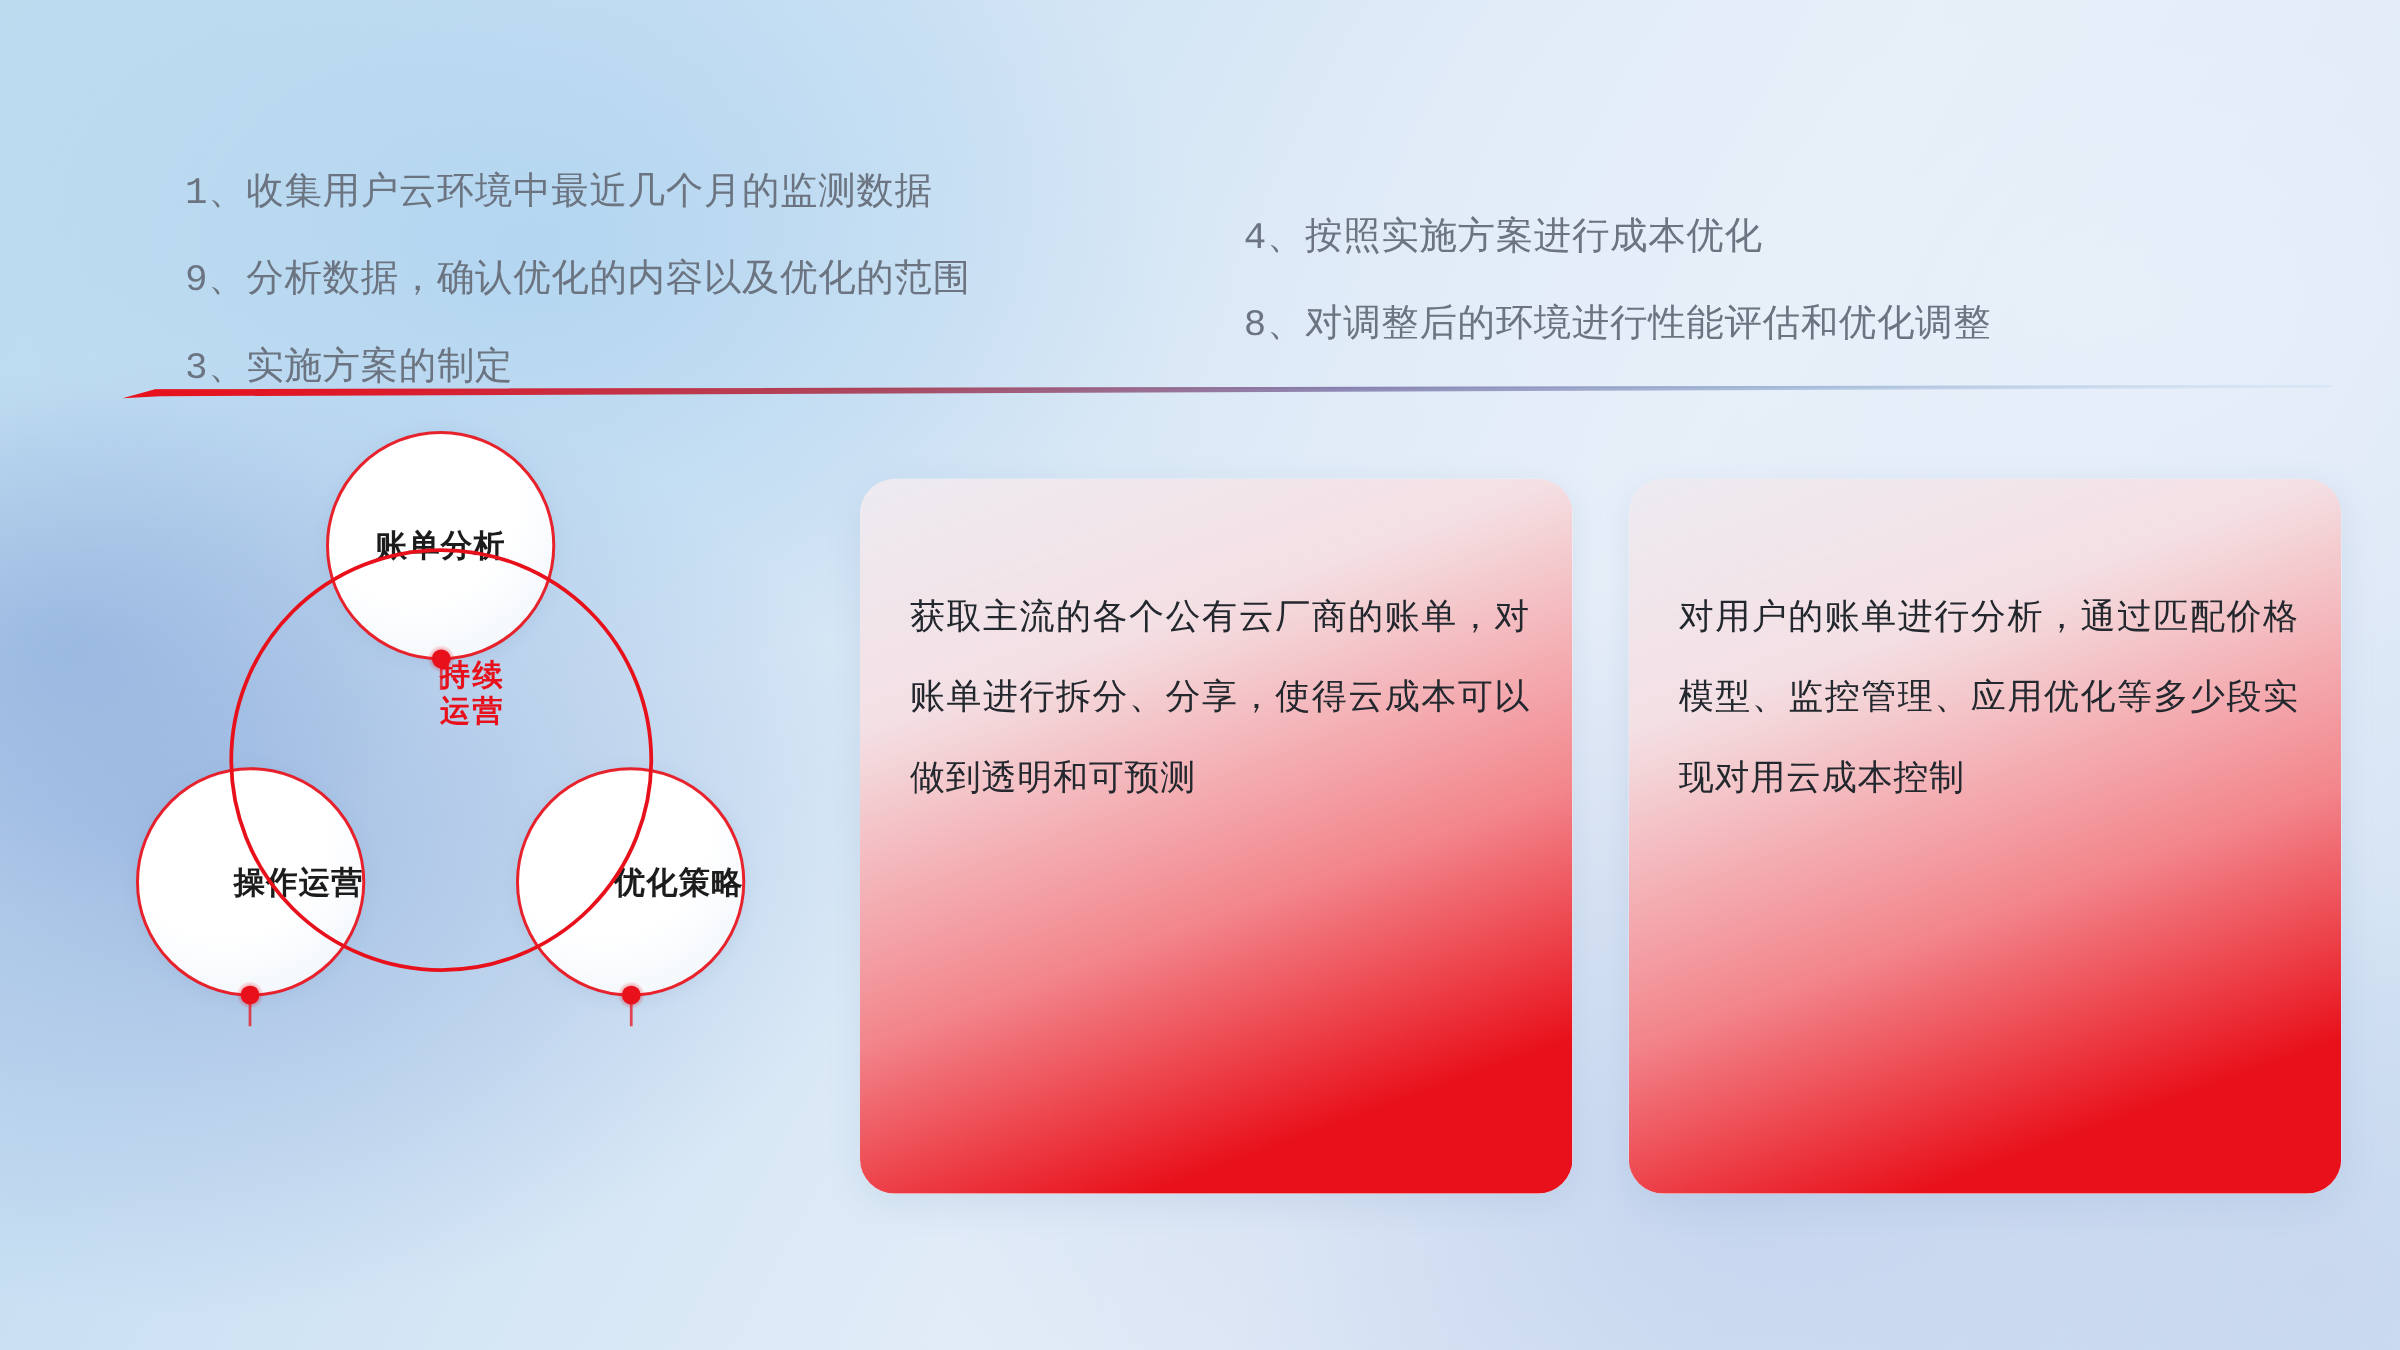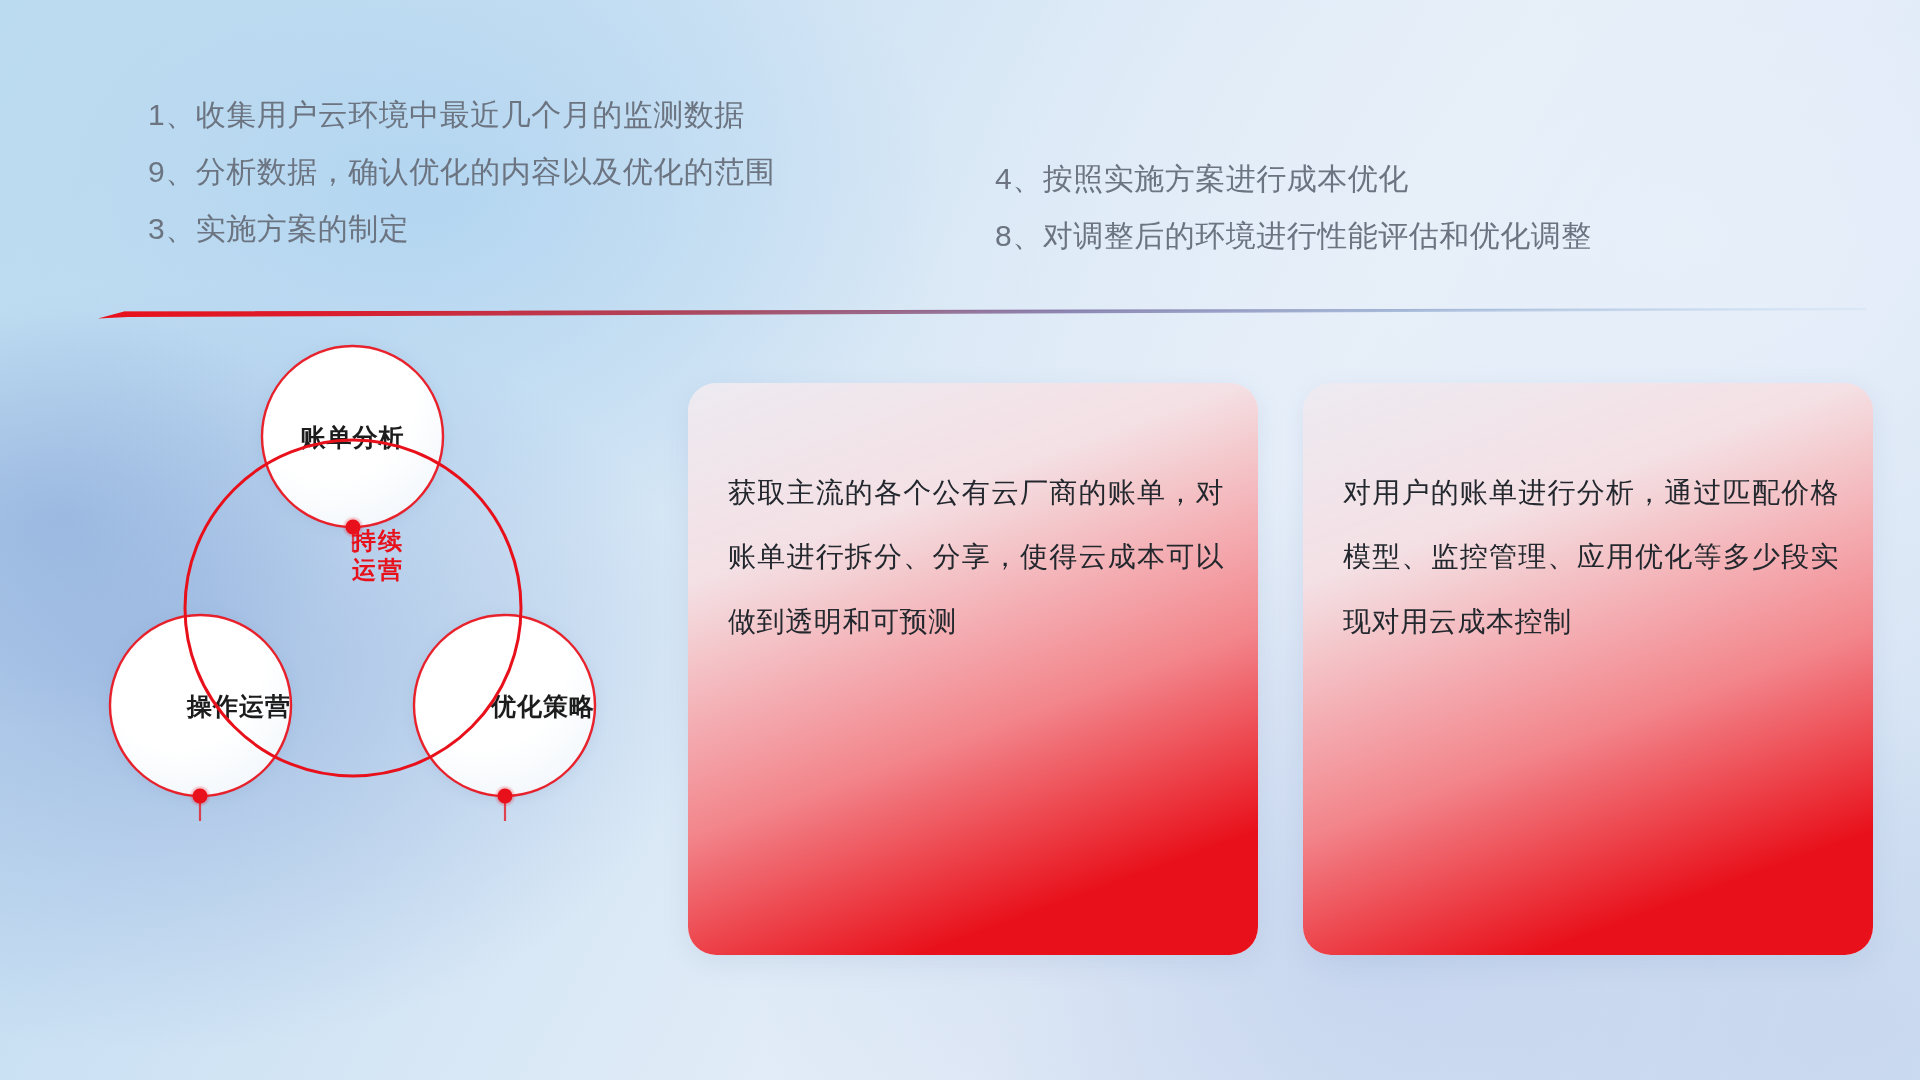--- a/index.html
+++ b/index.html
@@ -19,25 +19,26 @@
   #slide::after{
     content:""; position:absolute; inset:0; pointer-events:none;
     background:
       radial-gradient(ellipse 420px 300px at 3% 48%, rgba(126,160,214,0.42), rgba(126,160,214,0) 70%),
       radial-gradient(ellipse 620px 420px at 97% 95%, rgba(196,210,236,0.5), rgba(196,210,236,0) 70%);
   }
 
   
   .list { position:absolute; z-index:6; }
   #list-left  { left:148px; top:100px; }
-  #list-right { left:995px; top:164px; }
+  #list-right { left:995px; top:136px; }
   .list-item {
     font-size:30px; color:#6b7480; line-height:1.0;
     letter-spacing:0.5px; white-space:nowrap; margin-bottom:27px;
-    font-family:Liberation Sans, sans-serif;
+    font-family:Liberation Mono, monospace;
+    margin-top:40px;
   }
 
   
   #divider {
     position:absolute; left:98px; top:306px; width:1768px; height:13px; z-index:6;
   }
 
   
   #venn { position:absolute; left:88px; top:340px; width:580px; height:620px; z-index:5; }
   .vcircle {

